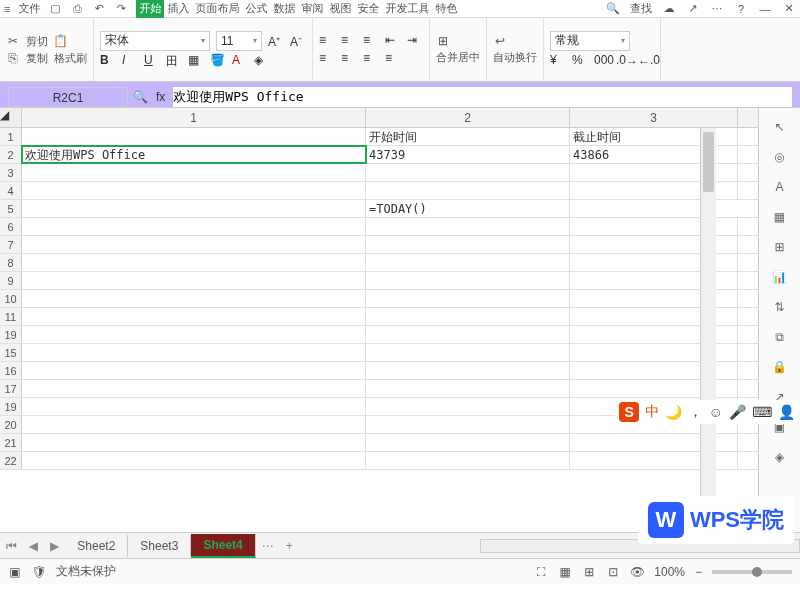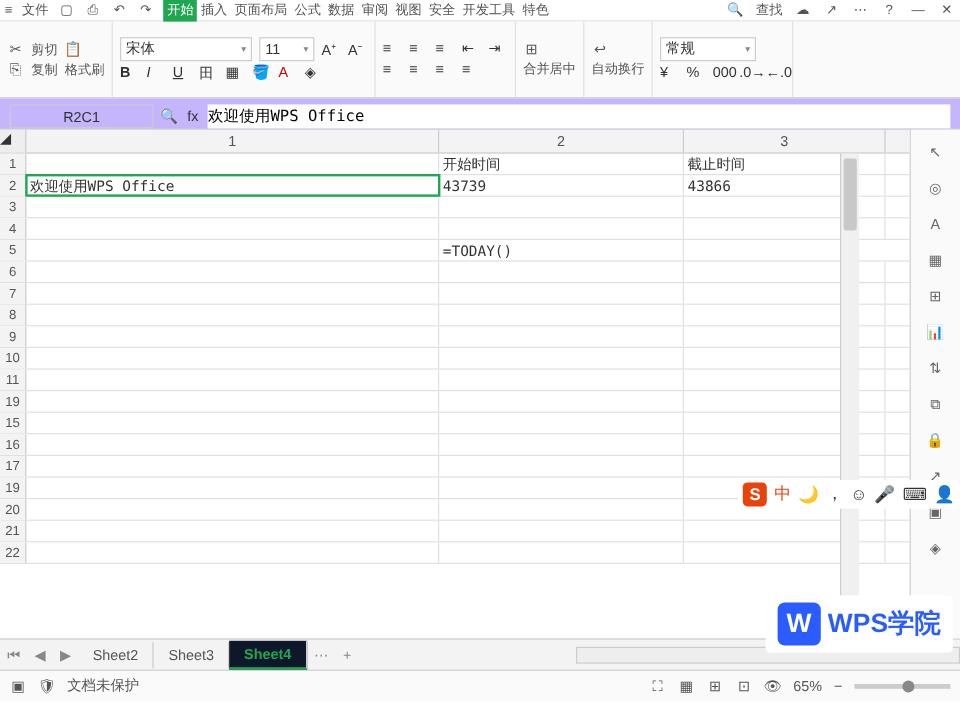--- a/index.html
+++ b/index.html
@@ -36,21 +36,21 @@
 
 .rows { }
 .row { display: flex; height: 18px; border-bottom: 1px solid #e0e0e0; }
 .rownum { width: 22px; border-right: 1px solid #ccc; background: #f3f3f3; text-align: center; font-size: 11px; line-height: 18px; color: #555; }
 .cell { border-right: 1px solid #e0e0e0; padding: 0 3px; font-size: 12px; line-height: 18px; white-space: nowrap; overflow: hidden; font-family: "SimSun", monospace; }
 .row.selected .cell.c1 { outline: 2px solid #1fa84f; outline-offset: -1px; background: #fff; }
 
 .sheettabs { display: flex; align-items: center; height: 26px; border-top: 1px solid #ccc; background: #f3f3f3; font-size: 12px; }
 .sheettabs .nav { padding: 0 6px; color: #888; cursor: pointer; }
 .sheettabs .tab { padding: 4px 12px; border-right: 1px solid #ccc; color: #555; cursor: pointer; }
-.sheettabs .tab.active { background: #0f172a; color: #1fa84f; font-weight: bold; border-bottom: 2px solid #1fa84f; }
+.sheettabs .tab.active { background: #7f1d1d; color: #1fa84f; font-weight: bold; border-bottom: 2px solid #1fa84f; }
 .sheettabs .hscroll { margin-left: auto; flex: 0 0 320px; height: 14px; background: #eee; border: 1px solid #ccc; }
 
 .statusbar { display: flex; align-items: center; height: 26px; border-top: 1px solid #ccc; background: #fafafa; font-size: 12px; padding: 0 8px; gap: 10px; color: #555; }
 .statusbar .right { margin-left: auto; display: flex; align-items: center; gap: 10px; }
 .zoom-slider { width: 80px; height: 4px; background: #ccc; position: relative; }
 .zoom-slider::after { content: ""; position: absolute; left: 40px; top: -3px; width: 10px; height: 10px; background: #888; border-radius: 50%; }
 
 .logo-overlay { position: absolute; right: 6px; bottom: 56px; background: #fff; padding: 6px 10px; display: flex; align-items: center; gap: 6px; font-size: 22px; font-weight: bold; color: #2a5cff; border-radius: 4px; z-index: 20; }
 .logo-overlay .w { background: #2a5cff; color: #fff; width: 36px; height: 36px; border-radius: 6px; display: flex; align-items: center; justify-content: center; font-size: 22px; }
 
@@ -353,21 +353,21 @@
 <div class="statusbar">
   <span class="ico">▣</span>
   <span class="ico">🛡</span>
   <span>文档未保护</span>
   <div class="right">
     <span class="ico">⛶</span>
     <span class="ico">▦</span>
     <span class="ico">⊞</span>
     <span class="ico">⊡</span>
     <span class="ico">👁</span>
-    <span>65%</span>
+    <span>100%</span>
     <span>−</span>
     <div class="zoom-slider"></div>
   </div>
 </div>
 
 <div class="ime-overlay">
   <span class="s">S</span>
   <span style="color:#e8430a">中</span>
   <span>🌙</span>
   <span>，</span>

